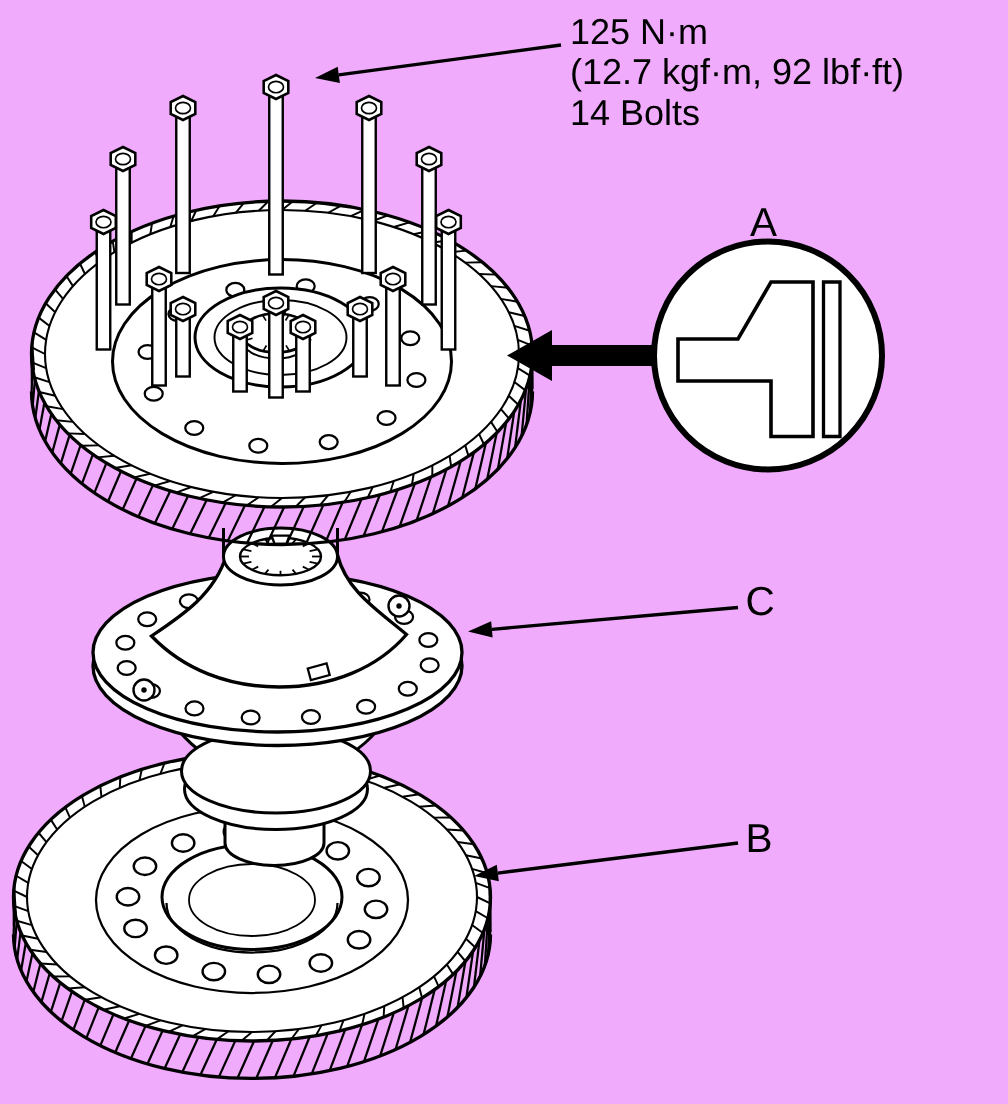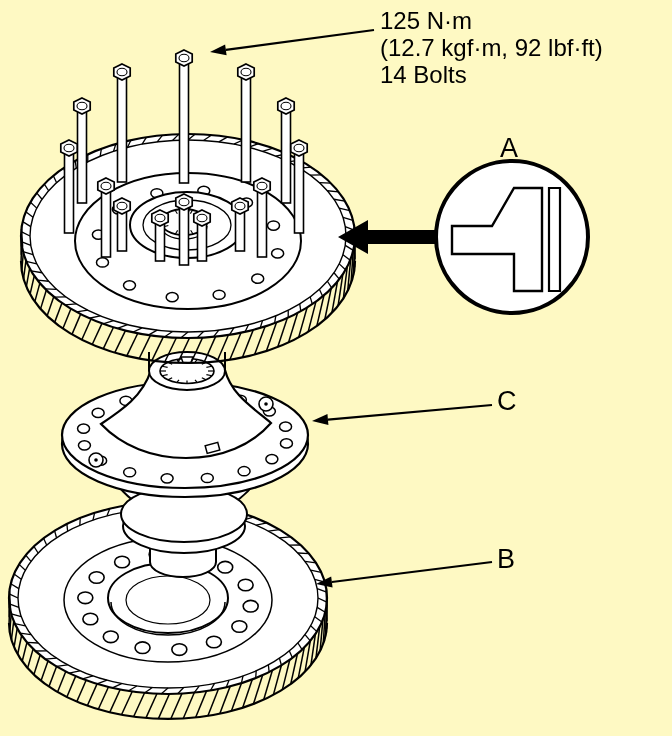--- a/index.html
+++ b/index.html
@@ -1,16 +1,16 @@
 <!DOCTYPE html>
 <html><head>
 <meta charset="utf-8">
 <style>
   html,body{margin:0;padding:0;background:#ffffff;}
-  .stage{position:relative;width:672px;height:736px;background:#fef9c3;overflow:hidden;}
+  .stage{position:relative;width:672px;height:736px;background:#f0abfc;overflow:hidden;}
   svg{display:block;}
   text{font-family:"Liberation Sans",sans-serif;font-size:24px;fill:#000;}
   text.lbl{font-size:27px;}
 </style>
 </head>
 <body>
 
 <div class="stage">
   <svg id="fig" width="672" height="736" viewBox="0 0 672 736">
     <g id="g-bottom-gear">

